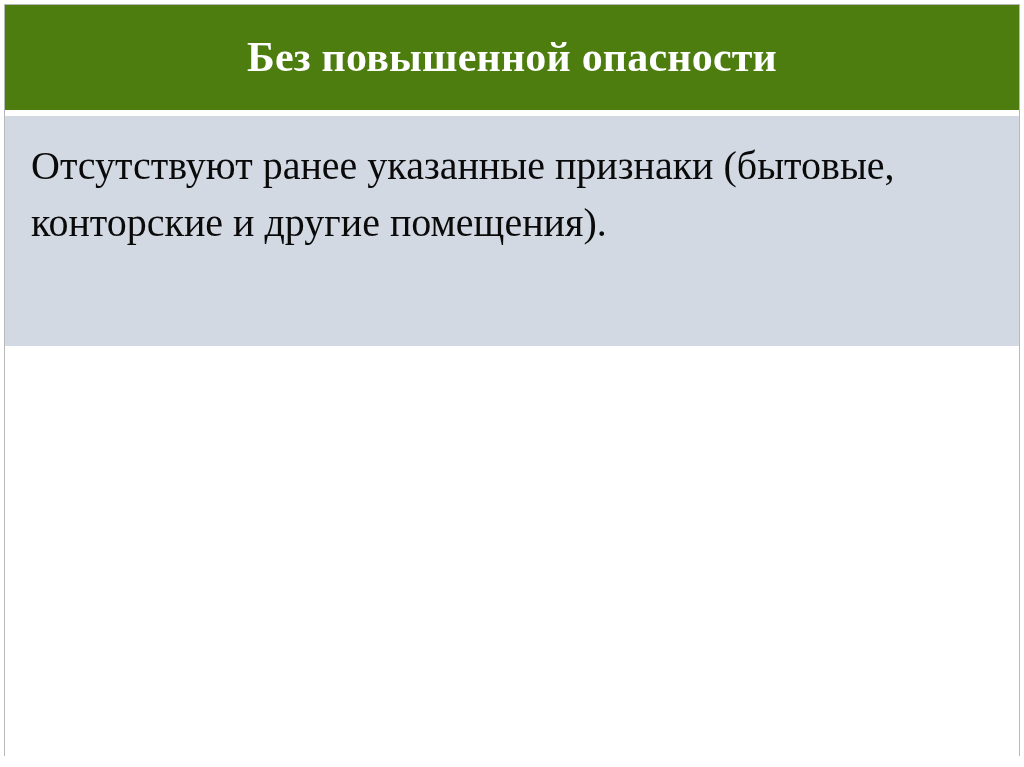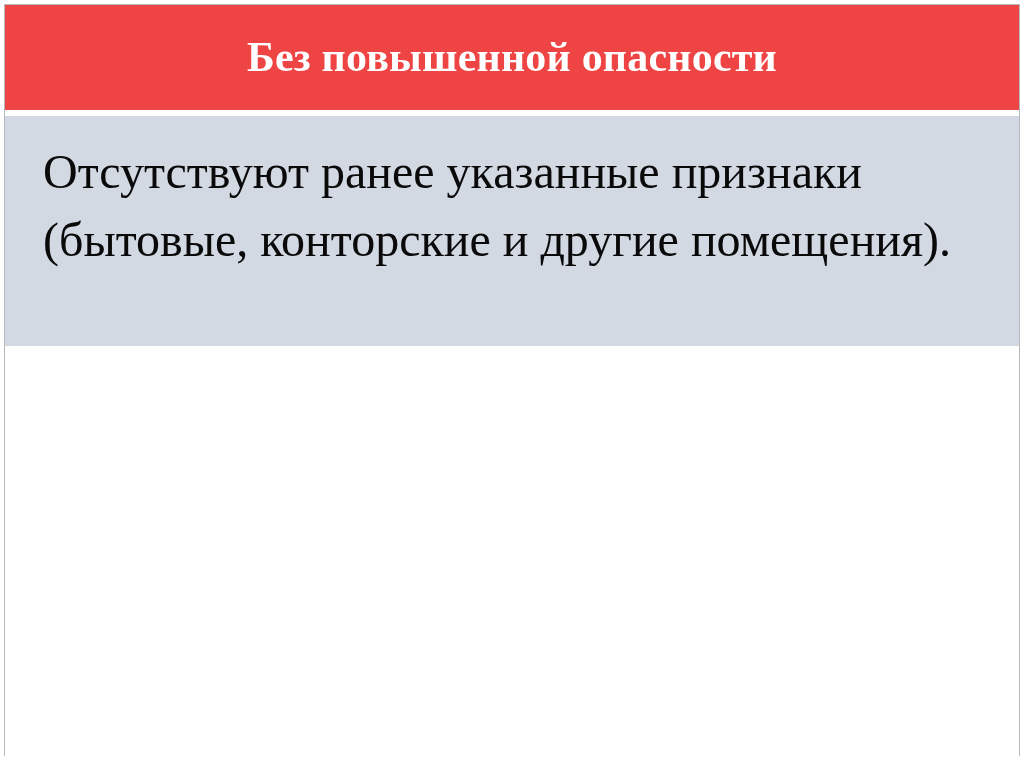--- a/index.html
+++ b/index.html
@@ -29,21 +29,21 @@
     border: 1px solid #b8b8b8;
     box-sizing: border-box;
     background: #ffffff;
   }
   .title-bar {
     position: absolute;
     left: 5px;
     top: 5px;
     width: 1014px;
     height: 105px;
-    background: #ef4444;
+    background: #4d7c0f;
     display: flex;
     align-items: center;
     justify-content: center;
     box-sizing: border-box;
   }
   .title-text {
     color: #ffffff;
     font-family: "Liberation Serif", serif;
     font-weight: bold;
     font-size: 42px;
@@ -59,24 +59,23 @@
     top: 116px;
     width: 1014px;
     height: 230px;
     background: #d3d9e3;
     box-sizing: border-box;
     padding: 22px 26px 0 26px;
   }
   .body-text {
     color: #0a0a0a;
     font-family: "Liberation Serif", serif;
-    font-size: 48px;
+    font-size: 40px;
     line-height: 1.42;
     text-align: left;
-    margin-left: 12px;
   }
   .content-blank {
     position: absolute;
     left: 5px;
     top: 346px;
     width: 1014px;
     height: 410px;
     background: #ffffff;
   }
 </style>

